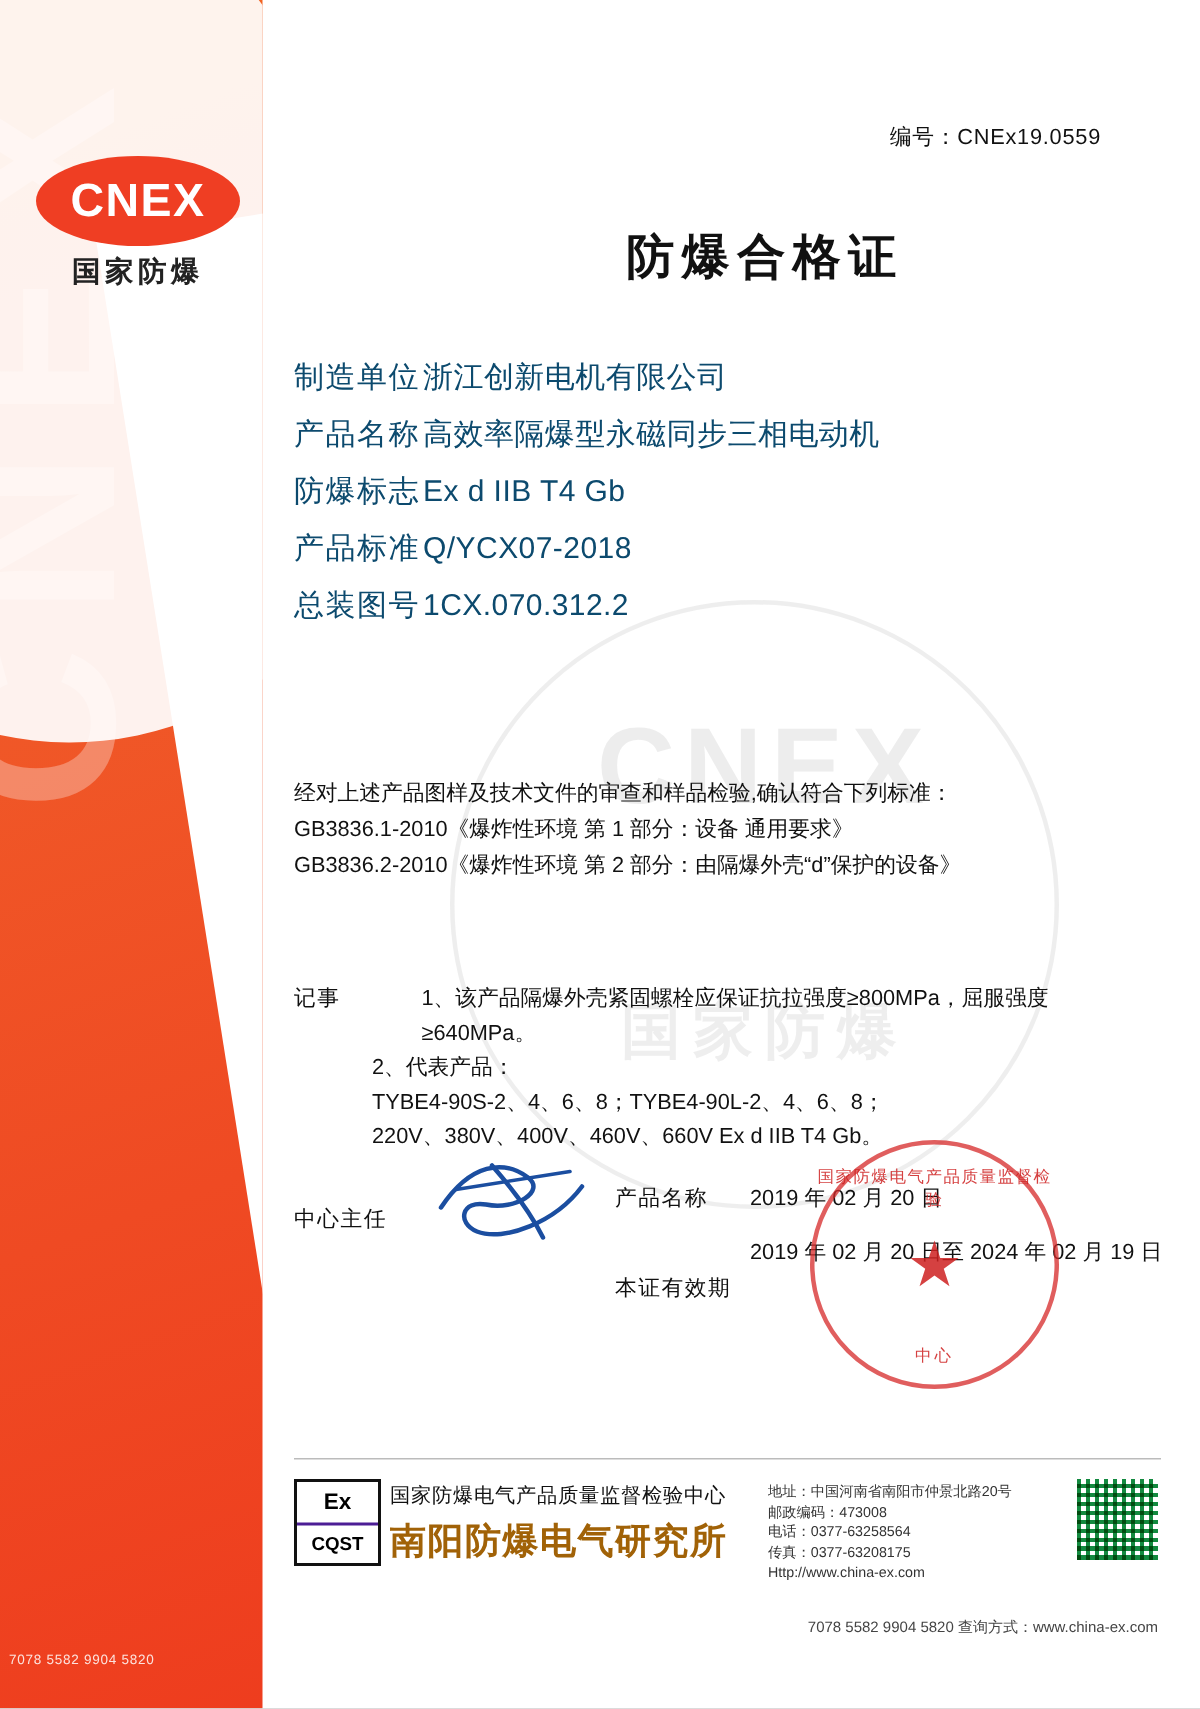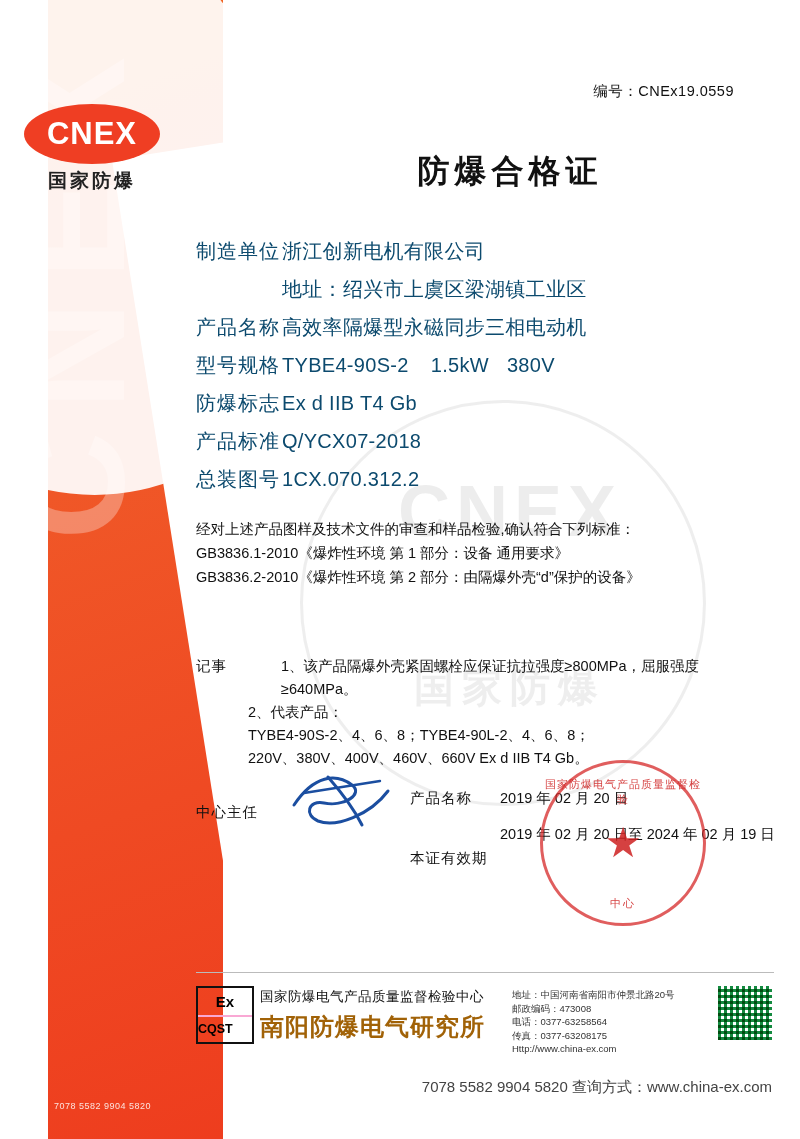--- a/index.html
+++ b/index.html
@@ -17,21 +17,20 @@
     background: #ffffff;
     overflow: hidden;
   }
   
   .left-band {
     position: absolute;
     left: 0; top: 0;
     width: 175px; height: 1139px;
     background: linear-gradient(160deg, #f26522 0%, #f05a28 35%, #ef4a23 70%, #ee3d1e 100%);
     overflow: hidden;
-    margin-left: 48px;
   }
   .band-swoosh {
     position: absolute;
     left: -220px; top: -140px;
     width: 470px; height: 640px;
     border-radius: 50% 50% 50% 50% / 60% 60% 40% 40%;
     background: rgba(255,255,255,0.92);
     transform: rotate(-18deg);
   }
   .band-swoosh2 {
@@ -276,25 +275,26 @@
     left: 196px; top: 986px;
     width: 54px; height: 54px;
     border: 2px solid #111111;
   }
   .ex-badge .ex-top {
     height: 27px;
     line-height: 27px;
     text-align: center;
     font-size: 15px;
     font-weight: bold;
-    border-bottom: 2px solid #f9a8d4;
+    border-bottom: 2px solid #4c1d95;
   }
   .ex-badge .ex-bot {
     height: 25px;
     line-height: 25px;
+    text-align: center;
     font-size: 12.5px;
     font-weight: bold;
   }
   .footer-org {
     position: absolute;
     left: 260px; top: 988px;
     width: 250px;
   }
   .footer-org .org1 {
     font-size: 13.5px;
@@ -326,21 +326,21 @@
   }
   .footer-note {
     position: absolute;
     left: 196px; top: 1078px;
     font-size: 9px;
     color: #444444;
   }
   .footer-code {
     position: absolute;
     right: 28px; top: 1078px;
-    font-size: 15px;
+    font-size: 10px;
     color: #444444;
   }
 </style>
 </head>
 <body>
 
 <div class="page">
 
   <div class="left-band">
     <div class="band-watermark">CNEX</div>
@@ -360,33 +360,23 @@
   <div class="wm-text2">国家防爆</div>
 
   <div class="cert-no">编号：CNEx19.0559</div>
   <div class="title">防爆合格证</div>
 
   <div class="fields">
     <div class="row">
       <div class="lbl">制造单位</div>
       <div class="val">浙江创新电机有限公司</div>
     </div>
-    <div class="row sub">
-      <div class="lbl">_</div>
-      <div class="val">地址：绍兴市上虞区梁湖镇工业区</div>
-    </div>
     <div class="row">
       <div class="lbl">产品名称</div>
       <div class="val">高效率隔爆型永磁同步三相电动机</div>
-    </div>
-    <div class="row">
-      <div class="lbl">型号规格</div>
-      <div class="val">
-        <span>TYBE4-90S-2</span><span class="gap1"></span><span>1.5kW</span><span class="gap2"></span><span>380V</span>
-      </div>
     </div>
     <div class="row">
       <div class="lbl">防爆标志</div>
       <div class="val">Ex d IIB T4 Gb</div>
     </div>
     <div class="row">
       <div class="lbl">产品标准</div>
       <div class="val">Q/YCX07-2018</div>
     </div>
     <div class="row">

